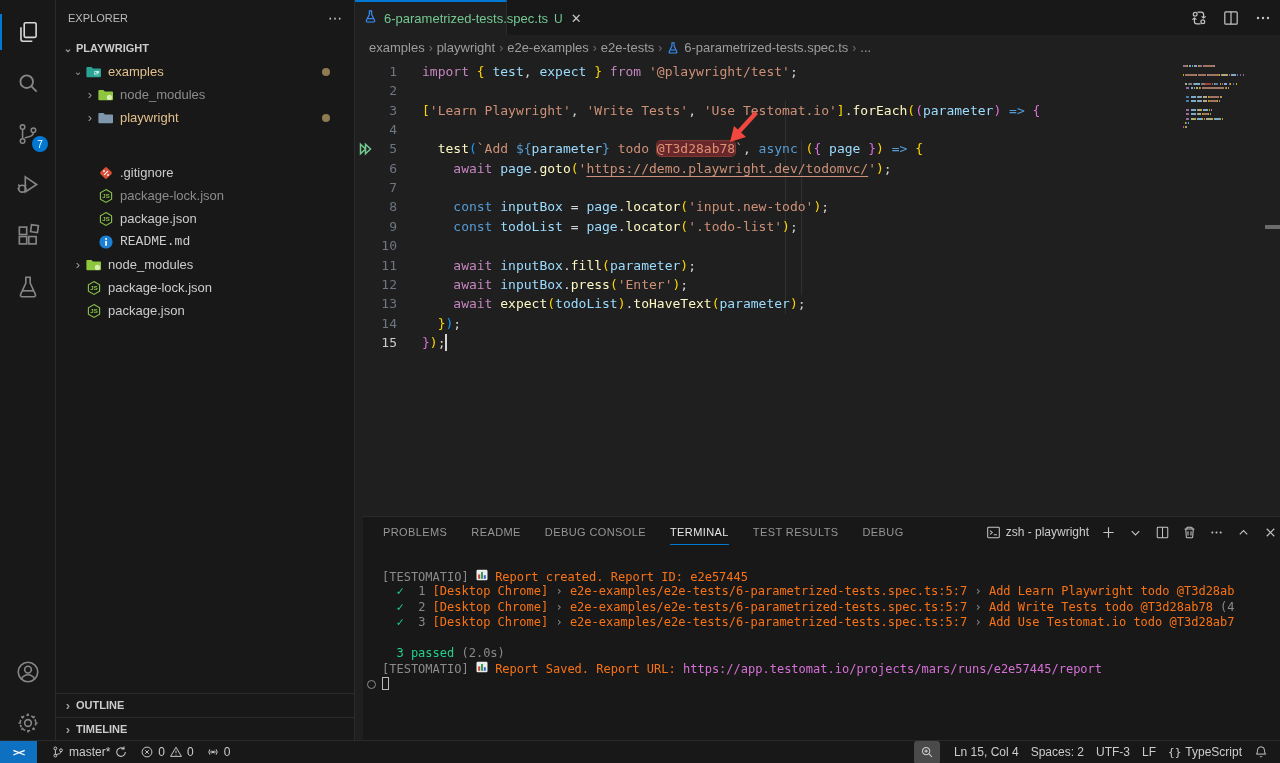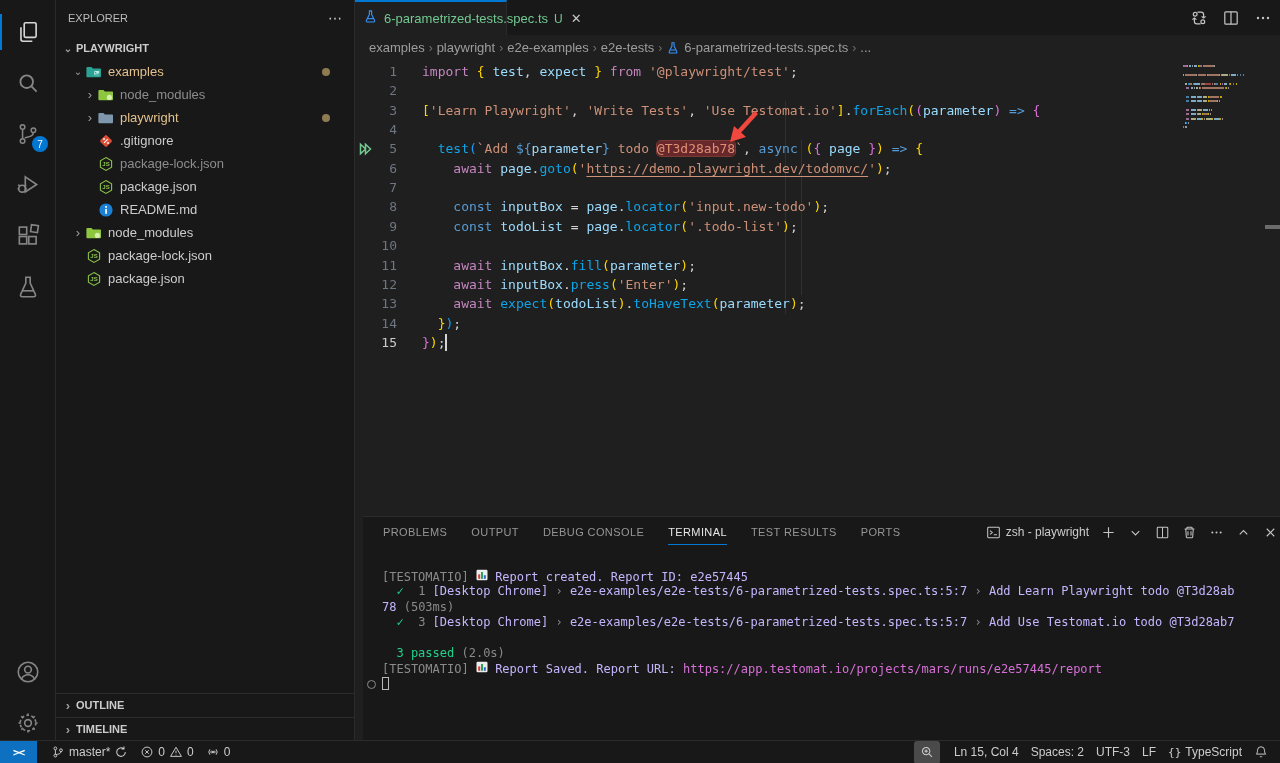--- a/index.html
+++ b/index.html
@@ -44,21 +44,21 @@
   .bc-item { cursor:pointer; }
   #bc-file { display:flex; align-items:center; gap:4px; cursor:pointer; }
   #bc-file svg { width:14px; height:14px; }
 
   #editor { position:absolute; left:0; top:62px; width:925px; height:454px; }
   .code-line { position:absolute; left:0; height:20px; width:925px; white-space:pre; font-family:"DejaVu Sans Mono", monospace; font-size:13px; line-height:19px; cursor:text; }
   .ln { position:absolute; left:0; width:42px; text-align:right; color:#6e7681; }
   .ln.active { color:#cccccc; }
   .code-text { position:absolute; left:67px; }
   .mag{color:#C586C0} .blu{color:#569CD6} .var{color:#9CDCFE} .str{color:#CE9178}
-  .fn{color:#0ea5e9} .pun{color:#D4D4D4} .gold{color:#FFD700} .pink{color:#DA70D6} .lblu{color:#179FFF}
+  .fn{color:#fef9c3} .pun{color:#D4D4D4} .gold{color:#FFD700} .pink{color:#DA70D6} .lblu{color:#179FFF}
   .url{color:#CE9178; text-decoration:underline; text-underline-offset:3px;}
   .tag{color:#e09073; background:#67272b; border-radius:4px; box-shadow:0 0 0 1px #7a3a33;}
   #run-glyph { position:absolute; left:2px; width:16px; height:16px; cursor:pointer; }
   #run-glyph svg { width:16px; height:16px; }
   .iguide { position:absolute; width:1px; background:#303030; }
   #cursor { position:absolute; width:1.5px; height:17px; background:#d4d4d4; }
   #minimap { position:absolute; left:828px; top:3px; width:64px; cursor:pointer; }
   .mm-row { display:flex; height:2px; margin-bottom:2.4px; }
   .mm-row span { height:2px; opacity:.75; }
   #overview-mark { position:absolute; right:0; top:163px; width:15px; height:4px; background:#6b6b6b; }
@@ -69,21 +69,21 @@
   #panel-tabs { position:absolute; left:20px; top:0; height:30px; display:flex; gap:24px; }
   .ptab { font-size:11px; letter-spacing:.4px; color:#969696; display:flex; align-items:center; cursor:pointer; position:relative; }
   .ptab.active { color:#e7e7e7; }
   .ptab.active::after { content:""; position:absolute; left:0; right:0; bottom:2px; height:1.5px; background:#0078d4; }
   #panel-actions { position:absolute; right:10px; top:0; height:30px; display:flex; align-items:center; gap:12px; color:#c5c5c5; }
   #panel-actions .pa { cursor:pointer; display:flex; align-items:center; gap:5px; }
   #panel-actions svg { width:15px; height:15px; }
   #term-title { font-size:12px; color:#cccccc; }
   #terminal { position:absolute; left:19px; top:52px; width:890px; }
   .t-line { position:relative; height:15.4px; white-space:pre; font-family:"DejaVu Sans Mono", monospace; font-size:12px; line-height:15.4px; }
-  .t-dim{color:#8a8a8a} .t-fg{color:#c4b5fd} .t-grn{color:#23d18b} .t-link{color:#d670d6}
+  .t-dim{color:#8a8a8a} .t-fg{color:#f97316} .t-grn{color:#23d18b} .t-link{color:#d670d6}
   .chart-ic { display:inline-block; width:12px; height:11px; }
   .prompt-circle { position:absolute; left:-15px; top:3px; width:9px; height:9px; border:1px solid #8a8a8a; border-radius:50%; }
   .t-cursor { display:inline-block; width:7px; height:13px; border:1px solid #b9b9b9; vertical-align:-2px; }
   #term-scroll { position:absolute; right:3px; top:47px; width:4px; height:14px; background:#2e86c5; }
 
   
   #status-bar { position:absolute; left:0; top:740px; width:1280px; height:23px; background:#181818; border-top:1px solid #2b2b2b; font-size:12px; display:flex; align-items:center; }
   #sb-remote { width:37px; height:23px; background:#0e70c0; color:#fff; display:flex; align-items:center; justify-content:center; font-family:"DejaVu Sans Mono", monospace; font-size:11px; font-weight:bold; cursor:pointer; letter-spacing:-1px; }
   .sb-item { display:flex; align-items:center; gap:4px; padding:0 6px; height:23px; cursor:pointer; color:#cccccc; }
   .sb-item svg { width:14px; height:14px; }
@@ -199,21 +199,21 @@
         <span class="c-ignored">node_modules</span>
       </div>
       <div class="tree-row" style="padding-left: 26px;">
         <span class="chev" style="font-size: 13px;">›</span>
         <span class="ficon"><svg viewBox="0 0 16 16">
             <path fill="#7e97ad" d="M1.3 3h4.2l1.4 1.4h7.2a.9.9 0 0 1 .9.9v7a.9.9 0 0 1-.9.9H1.3a.9.9 0 0 1-.9-.9V3.9a.9.9 0 0 1 .9-.9z"></path>
           </svg></span>
         <span class="c-modified">playwright</span>
         <span class="dot-badge"></span>
       </div>
-      <div class="tree-row" style="padding-left: 26px;">
+      <div class="tree-row" style="padding-left: 26px; margin-top: 32px;">
         <span class="chev"></span>
         <span class="ficon"><svg viewBox="0 0 16 16">
             <rect x="3.4" y="3.4" width="9.2" height="9.2" rx="1.6" transform="rotate(45 8 8)" fill="#dd4c35"></rect>
             <path d="M6.1 9.9l3.8-3.8" stroke="#fff" stroke-width="1.1"></path>
             <circle cx="6" cy="6" r=".95" fill="#fff"></circle>
             <circle cx="10" cy="10" r=".95" fill="#fff"></circle>
           </svg></span>
         <span class="c-normal">.gitignore</span>
       </div>
       <div class="tree-row" style="padding-left: 26px;">
@@ -225,21 +225,21 @@
         <span class="c-ignored">package-lock.json</span>
       </div>
       <div class="tree-row" style="padding-left: 26px;">
         <span class="chev"></span>
         <span class="ficon"><svg viewBox="0 0 16 16">
             <path d="M8 1.6 13.6 4.8v6.4L8 14.4 2.4 11.2V4.8z" fill="none" stroke="#8bc34a" stroke-width="1.1"></path>
             <text x="8" y="10.4" font-size="6" fill="#8bc34a" text-anchor="middle" font-family="sans-serif" font-weight="bold">JS</text>
           </svg></span>
         <span class="c-normal">package.json</span>
       </div>
-      <div class="tree-row" style="padding-left: 26px;">
+      <div class="tree-row" style="padding-left: 26px; font-family: Liberation Mono, monospace;">
         <span class="chev"></span>
         <span class="ficon"><svg viewBox="0 0 16 16">
             <circle cx="8" cy="8" r="6.6" fill="#1b80d4"></circle>
             <rect x="7.2" y="6.9" width="1.7" height="4.9" fill="#fff"></rect>
             <rect x="7.2" y="4" width="1.7" height="1.8" fill="#fff"></rect>
           </svg></span>
         <span class="c-normal">README.md</span>
       </div>
       <div class="tree-row" style="padding-left: 14px;">
         <span class="chev" style="font-size: 13px;">›</span>
@@ -511,25 +511,25 @@
     </svg>
   <div id="run-glyph" style="top: 79.4px;"><svg viewBox="0 0 16 16" fill="none" stroke="#73c991" stroke-width="1.5">
           <path d="M3.5 3.2l5 4.8-5 4.8z M8.5 3.2l5 4.8-5 4.8z"></path>
         </svg></div>
       <div id="cursor" style="left: 90.49px; top: 271.9px;"></div>
     </div>
 
   <div id="panel">
     <div id="panel-tabs">
         <div class="ptab">PROBLEMS</div>
-        <div class="ptab">OUTPUT</div>
+        <div class="ptab">README</div>
         <div class="ptab">DEBUG CONSOLE</div>
         <div class="ptab active">TERMINAL</div>
         <div class="ptab">TEST RESULTS</div>
-        <div class="ptab">PORTS</div>
+        <div class="ptab">DEBUG</div>
       </div>
     <div id="panel-actions">
       <span class="pa">
         <svg viewBox="0 0 16 16" fill="none" stroke="currentColor" stroke-width="1.1">
             <rect x="1.8" y="2.5" width="12.4" height="11" rx="1"></rect>
             <path d="M4.3 6l2.4 2-2.4 2 M8.3 10.3h3.4"></path>
           </svg>
         <span id="term-title">zsh - playwright</span>
       </span>
       <span id="panel-action-icons" style="display:flex; align-items:center; gap:12px;">
@@ -574,21 +574,21 @@
         </span>
     </div>
     <div id="terminal">
         <div class="t-line"><span class="t-dim">[TESTOMATIO] </span><span class="chart-ic"><svg viewBox="0 0 12 12">
               <rect x="0.5" y="0.8" width="11" height="10.4" rx="1.2" fill="#ececec"></rect>
               <rect x="2.2" y="5.4" width="2" height="4.4" fill="#d23f31"></rect>
               <rect x="5" y="3" width="2" height="6.8" fill="#2e9e5b"></rect>
               <rect x="7.8" y="6.2" width="2" height="3.6" fill="#3465c8"></rect>
             </svg></span><span class="t-fg"> Report created. Report ID: e2e57445</span></div>
         <div class="t-line"><span class="t-fg">  </span><span class="t-grn">✓</span><span class="t-dim">  1 </span><span class="t-fg">[Desktop Chrome] </span><span class="t-dim">› </span><span class="t-fg">e2e-examples/e2e-tests/6-parametrized-tests.spec.ts:5:7 </span><span class="t-dim">› </span><span class="t-fg">Add Learn Playwright todo @T3d28ab</span></div>
-        <div class="t-line"><span class="t-fg">78</span><span class="t-dim"> (503ms)</span></div>
+        <div class="t-line"><span class="t-fg">  </span><span class="t-grn">✓</span><span class="t-dim">  2 </span><span class="t-fg">[Desktop Chrome] </span><span class="t-dim">› </span><span class="t-fg">e2e-examples/e2e-tests/6-parametrized-tests.spec.ts:5:7 </span><span class="t-dim">› </span><span class="t-fg">Add Write Tests todo @T3d28ab78</span><span class="t-dim"> (4</span></div>
         <div class="t-line"><span class="t-fg">  </span><span class="t-grn">✓</span><span class="t-dim">  3 </span><span class="t-fg">[Desktop Chrome] </span><span class="t-dim">› </span><span class="t-fg">e2e-examples/e2e-tests/6-parametrized-tests.spec.ts:5:7 </span><span class="t-dim">› </span><span class="t-fg">Add Use Testomat.io todo @T3d28ab7</span></div>
         <div class="t-line"></div>
         <div class="t-line"><span class="t-grn">  3 passed</span><span class="t-dim"> (2.0s)</span></div>
         <div class="t-line"><span class="t-dim">[TESTOMATIO] </span><span class="chart-ic"><svg viewBox="0 0 12 12">
               <rect x="0.5" y="0.8" width="11" height="10.4" rx="1.2" fill="#ececec"></rect>
               <rect x="2.2" y="5.4" width="2" height="4.4" fill="#d23f31"></rect>
               <rect x="5" y="3" width="2" height="6.8" fill="#2e9e5b"></rect>
               <rect x="7.8" y="6.2" width="2" height="3.6" fill="#3465c8"></rect>
             </svg></span><span class="t-fg"> Report Saved. Report URL: </span><span class="t-link">https://app.testomat.io/projects/mars/runs/e2e57445/report</span></div>
         <div class="t-line"><span class="prompt-circle"></span><span class="t-cursor"></span></div>

